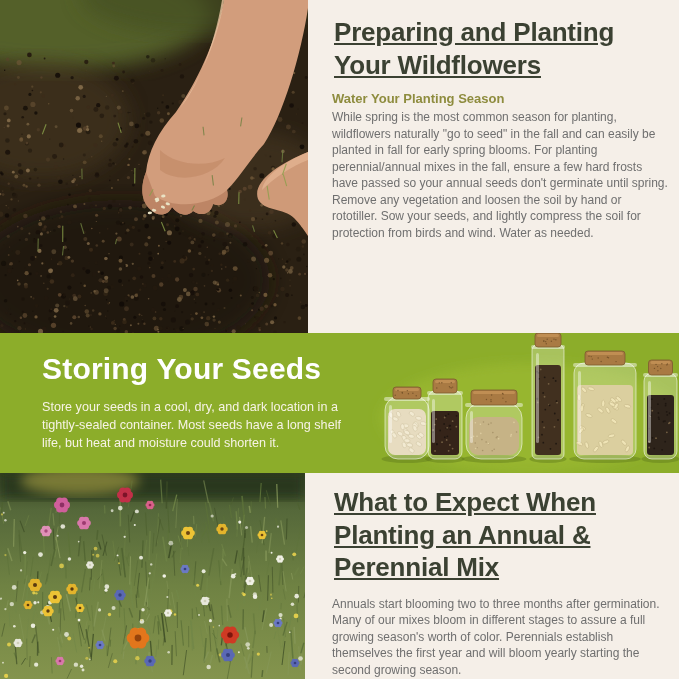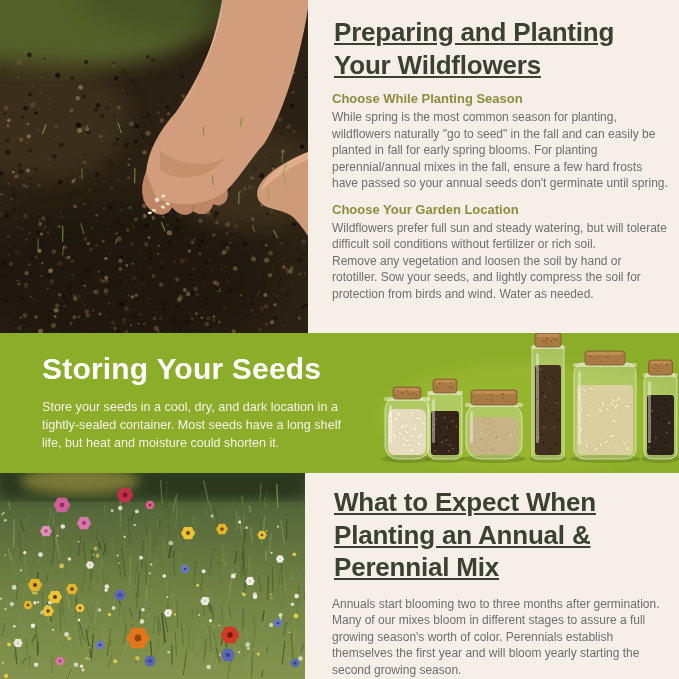--- a/index.html
+++ b/index.html
@@ -963,26 +963,22 @@
           <line x1="240.54836840368807" y1="126.29872205900028" x2="241.9058437012136" y2="117.50872848974541" stroke="#6f8040" stroke-width="1.1" opacity="0.8"></line>
           <line x1="286.66135313920677" y1="186.0603910451755" x2="283.2994730435312" y2="174.28108733333647" stroke="#8aa04a" stroke-width="1.1" opacity="0.8"></line>
           <line x1="62.72539217490703" y1="241.99358496582136" x2="62.78378594573587" y2="225.7108824257739" stroke="#8aa04a" stroke-width="1.1" opacity="0.8"></line>
         </g>
     </svg>
   </div>
 
   <div class="abs top-panel">
     <h1 class="big-title">Preparing and Planting Your Wildflowers</h1>
     <div>
-      <div class="subhead">Choose While Planting Season</div>
+      <div class="subhead">Water Your Planting Season</div>
       <p class="body-text">While spring is the most common season for planting, wildflowers naturally "go to seed" in the fall and can easily be planted in fall for early spring blooms. For planting perennial/annual mixes in the fall, ensure a few hard frosts have passed so your annual seeds don't germinate until spring.</p>
-    </div>
-    <div>
-      <div class="subhead">Choose Your Garden Location</div>
-      <p class="body-text">Wildflowers prefer full sun and steady watering, but will tolerate difficult soil conditions without fertilizer or rich soil.</p>
     </div>
     <div>
       <p class="body-text">Remove any vegetation and loosen the soil by hand or rototiller. Sow your seeds, and lightly compress the soil for protection from birds and wind. Water as needed.</p>
     </div>
   </div>
 
   <div class="abs band">
     <div class="band-text">
       <h2 class="band-title">Storing Your Seeds</h2>
       <p class="band-body">Store your seeds in a cool, dry, and dark location in a tightly-sealed container. Most seeds have a long shelf life, but heat and moisture could shorten it.</p>

